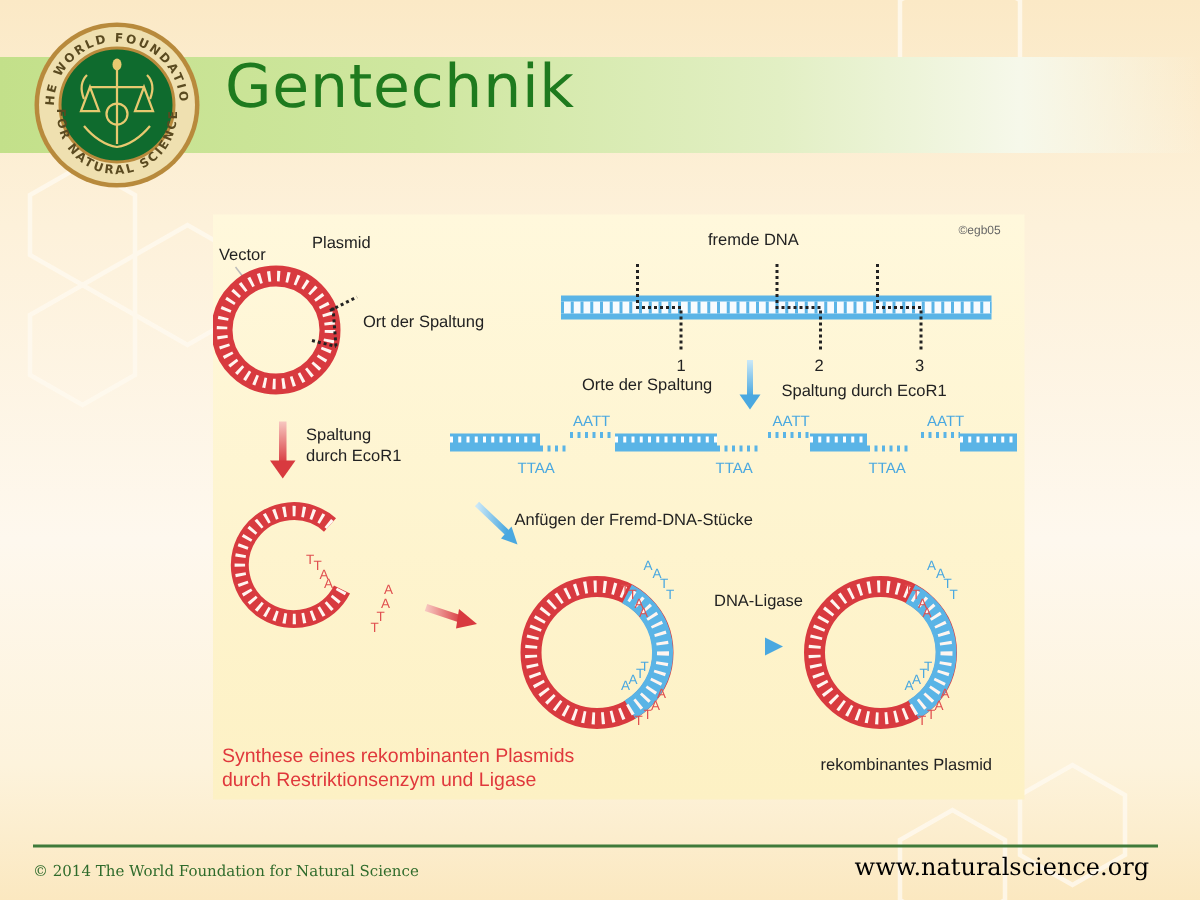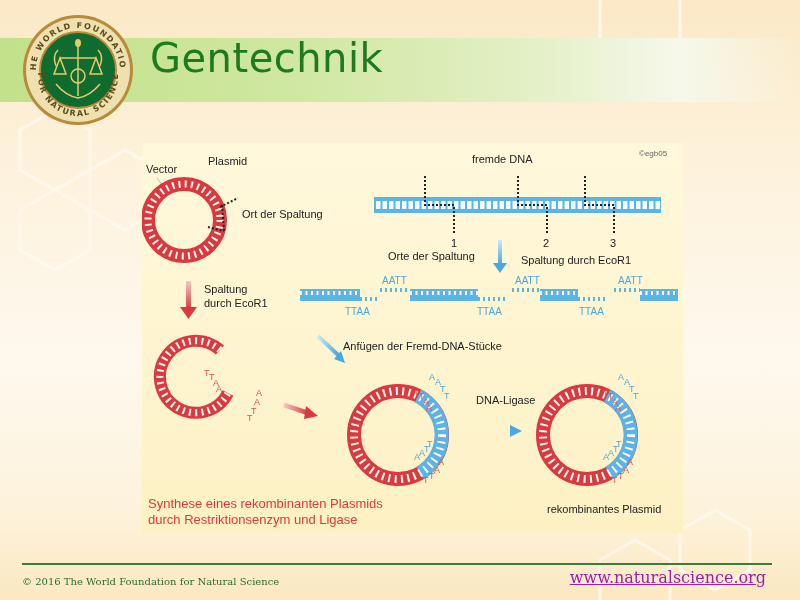--- a/index.html
+++ b/index.html
@@ -26,21 +26,21 @@
     .figure svg { position: absolute; left: 0; top: 0; }
     .footer-line {
       position: absolute; left: 22px; top: 563px; width: 750px; height: 2px; background: #3f7a3a;
     }
     .footer-copy {
       position: absolute; left: 22px; top: 576px; font-family: "DejaVu Serif", serif;
       font-size: 10px; color: #2e6b2b;
     }
     .footer-url {
       position: absolute; right: 34px; top: 568px; font-family: "DejaVu Serif", serif;
-      font-size: 16px; color: #a21caf; text-decoration: underline;
+      font-size: 16px; color: #000000;
     }
     .lbl { font-family: "Liberation Sans", sans-serif; font-size: 11px; fill: #222; }
     .lbl-sm { font-family: "Liberation Sans", sans-serif; font-size: 8px; fill: #666; }
     .lbl-blue { font-family: "Liberation Sans", sans-serif; font-size: 10px; fill: #4aa8e0; }
     .lbl-red { font-family: "Liberation Sans", sans-serif; font-size: 13px; fill: #e0383c; }
     .base-red { font-family: "Liberation Sans", sans-serif; font-size: 9px; fill: #e05050; }
     .base-blue { font-family: "Liberation Sans", sans-serif; font-size: 9px; fill: #4aa8e0; }
   </style>
 </head>
 <body>
@@ -237,14 +237,14 @@
     <text class="base-red" x="476" y="336">T</text>
     <text class="base-red" x="470" y="340">T</text>
     <text class="lbl" x="405" y="370">rekombinantes Plasmid</text>
 
     <text class="lbl-red" x="6" y="365">Synthese eines rekombinanten Plasmids</text>
     <text class="lbl-red" x="6" y="381">durch Restriktionsenzym und Ligase</text>
   </svg>
 </div>
 
 <div class="footer-line"></div>
-<div class="footer-copy">© 2016 The World Foundation for Natural Science</div>
+<div class="footer-copy">© 2014 The World Foundation for Natural Science</div>
 <div class="footer-url">www.naturalscience.org</div>
 
 </body></html>

